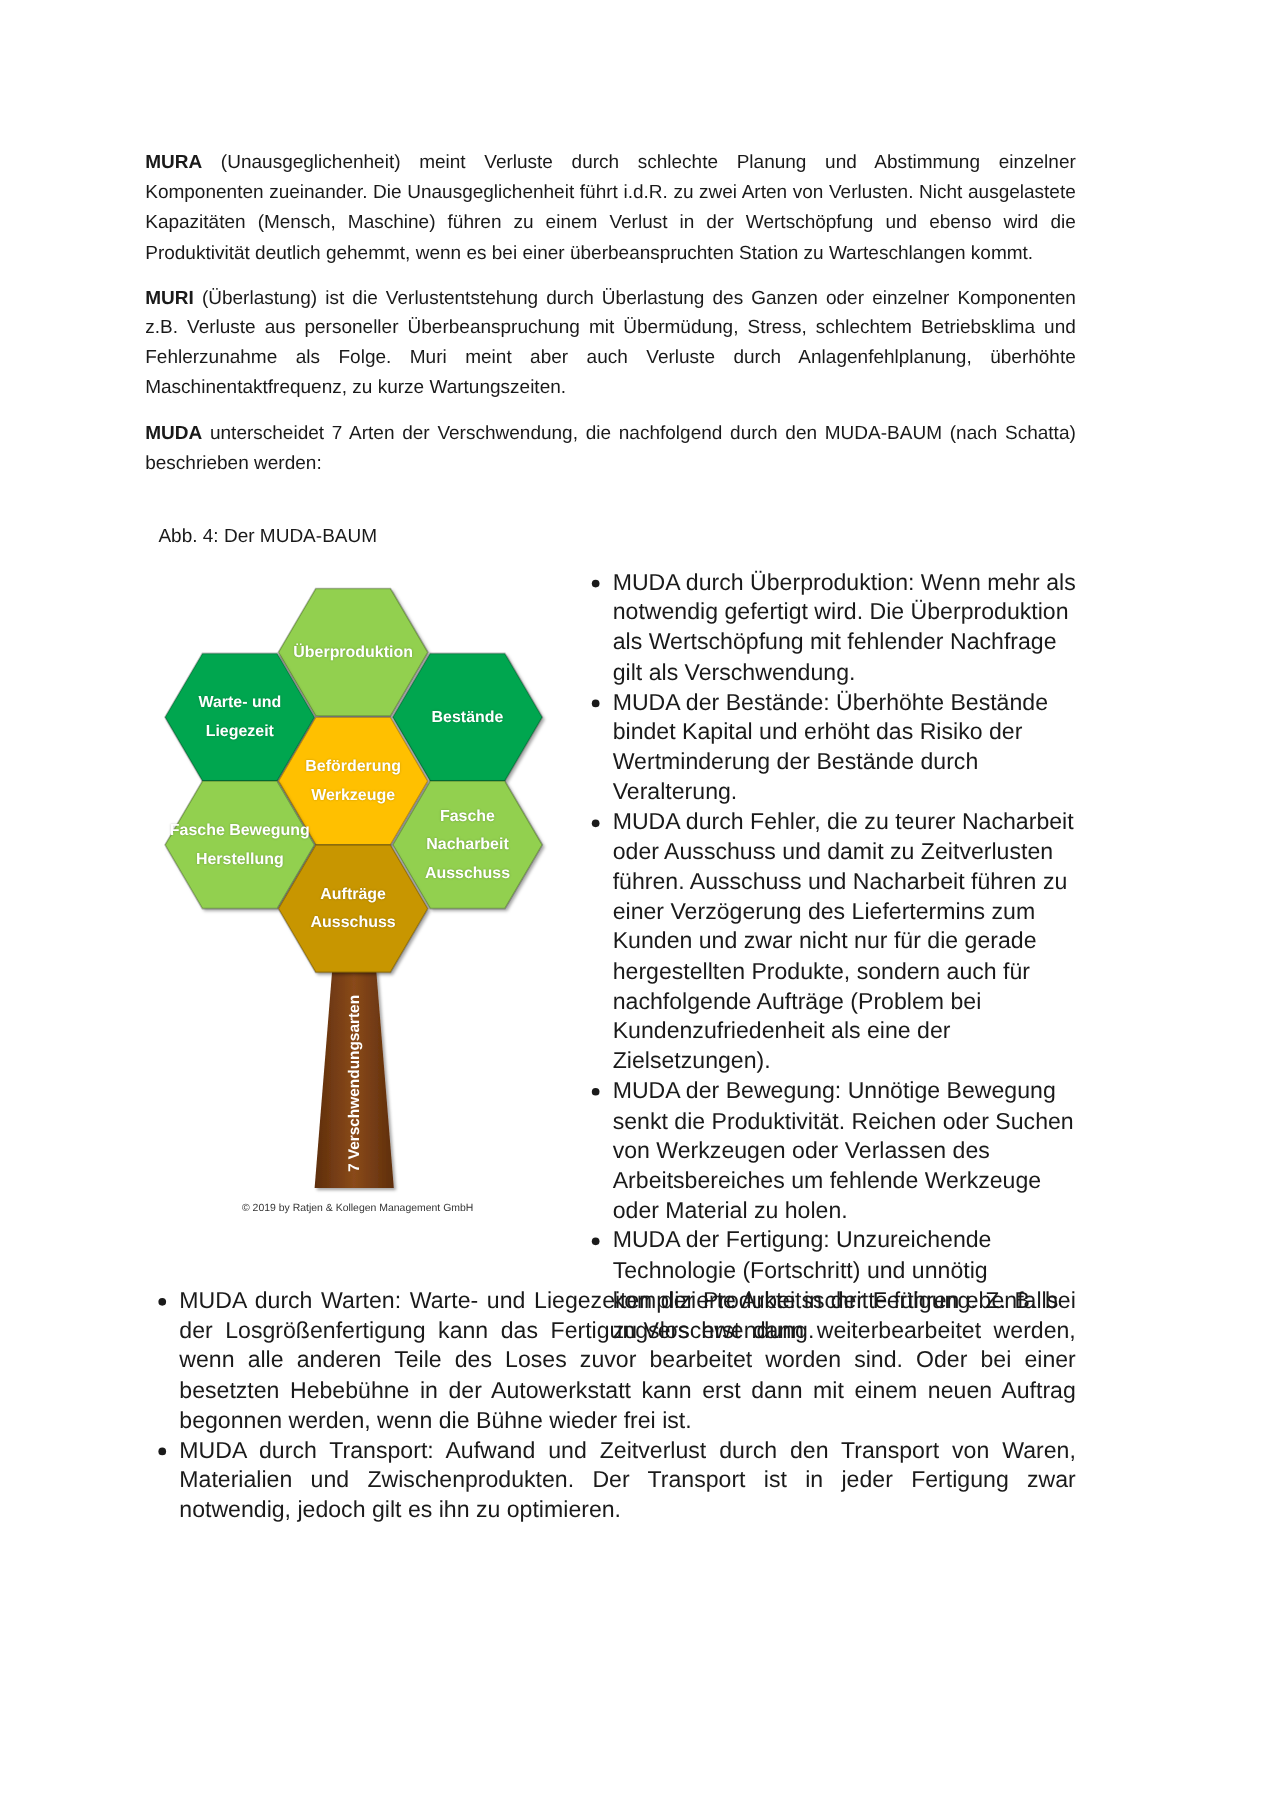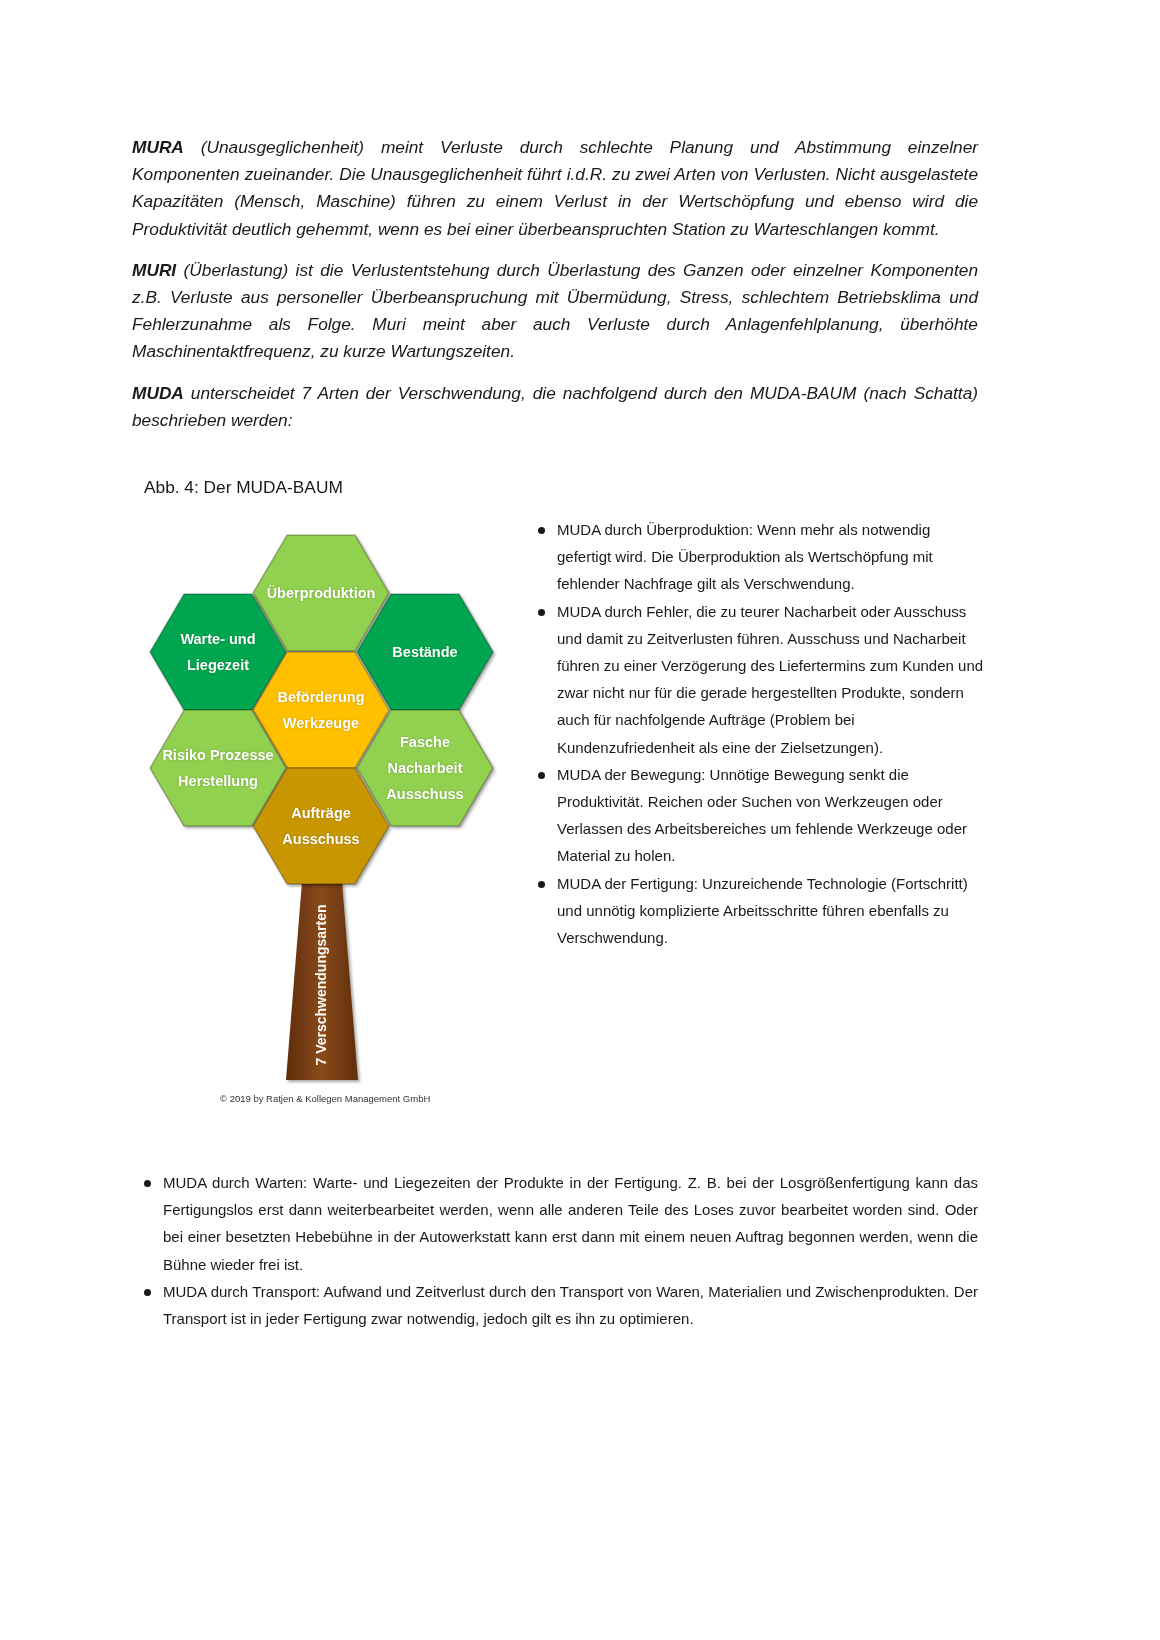--- a/index.html
+++ b/index.html
@@ -4,21 +4,21 @@
   <style>
     html, body { margin: 0; padding: 0; background: #ffffff; }
     body {
       width: 1160px; height: 1640px; position: relative; overflow: hidden;
       font-family: "Liberation Sans", "DejaVu Sans", sans-serif;
       color: #1a1a1a;
     }
     .page { position: absolute; left: 132px; top: 134px; width: 846px; }
     p.para {
       margin: 0 0 14px 0; font-size: 17.3px; line-height: 27.2px;
-      text-align: justify; text-align-last: left; font-style: italic;
+      text-align: justify; text-align-last: left;
     }
     p.para b { font-weight: bold; }
     .caption { position: absolute; left: 144px; top: 475px; font-size: 17.3px; line-height: 24px; }
 
     .figure { position: absolute; left: 140px; top: 530px; width: 370px; height: 590px; }
     .figure svg { position: absolute; left: 0; top: 0; }
     .hex-label {
       position: absolute; width: 130px; text-align: center; color: #ffffff;
       font-weight: bold; font-size: 14.5px; line-height: 26px;
       text-shadow: 0 0 2px rgba(0,0,0,0.25);
@@ -29,21 +29,21 @@
       color: #ffffff; font-weight: bold; font-size: 14px; white-space: nowrap;
       transform: translate(-50%, -50%) rotate(-90deg);
     }
     .copyright {
       position: absolute; left: 220px; top: 1093px;
       font-size: 9.5px; color: #333; white-space: nowrap;
     }
 
     ul.bullets { list-style: none; margin: 0; padding: 0; }
     ul.bullets li {
-      position: relative; padding-left: 23px; font-size: 15px; line-height: 27.2px;
+      position: relative; padding-left: 23px; font-size: 21px; line-height: 27.2px;
     }
     ul.bullets li .dot {
       position: absolute; left: 4px; top: 11px; width: 7px; height: 7px;
       background: #1a1a1a; border-radius: 50%;
     }
     .right-list { position: absolute; left: 534px; top: 516px; width: 450px; }
     .right-list li { margin-bottom: 0; }
     .bottom-list { position: absolute; left: 140px; top: 1169px; width: 838px; }
     .bottom-list li { text-align: justify; text-align-last: left; }
   </style>
@@ -90,38 +90,39 @@
       <div>Liegezeit</div>
     </div>
     <div class="hex-label" style="left: 285px; top: 122px;">
       <div>Bestände</div>
     </div>
     <div class="hex-label" style="left: 181px; top: 180px;">
       <div>Beförderung</div>
       <div>Werkzeuge</div>
     </div>
     <div class="hex-label" style="left: 78px; top: 238px;">
-      <div>Risiko Prozesse</div>
+      <div>Fasche Bewegung</div>
       <div>Herstellung</div>
     </div>
     <div class="hex-label" style="left: 285px; top: 238px;">
       <div>Fasche</div>
       <div>Nacharbeit</div>
       <div>Ausschuss</div>
     </div>
     <div class="hex-label" style="left: 181px; top: 296px;">
       <div>Aufträge</div>
       <div>Ausschuss</div>
     </div>
   </div>
 
 <div class="copyright">© 2019 by Ratjen &amp; Kollegen Management GmbH</div>
 
 <ul class="bullets right-list">
   <li><span class="dot"></span><span>MUDA durch Überproduktion: Wenn mehr als notwendig gefertigt wird. Die Überproduktion als Wertschöpfung mit fehlender Nachfrage gilt als Verschwendung.</span></li>
+  <li><span class="dot"></span><span>MUDA der Bestände: Überhöhte Bestände bindet Kapital und erhöht das Risiko der Wertminderung der Bestände durch Veralterung.</span></li>
   <li><span class="dot"></span><span>MUDA durch Fehler, die zu teurer Nacharbeit oder Ausschuss und damit zu Zeitverlusten führen. Ausschuss und Nacharbeit führen zu einer Verzögerung des Liefertermins zum Kunden und zwar nicht nur für die gerade hergestellten Produkte, sondern auch für nachfolgende Aufträge (Problem bei Kundenzufriedenheit als eine der Zielsetzungen).</span></li>
   <li><span class="dot"></span><span>MUDA der Bewegung: Unnötige Bewegung senkt die Produktivität. Reichen oder Suchen von Werkzeugen oder Verlassen des Arbeitsbereiches um fehlende Werkzeuge oder Material zu holen.</span></li>
   <li><span class="dot"></span><span>MUDA der Fertigung: Unzureichende Technologie (Fortschritt) und unnötig komplizierte Arbeitsschritte führen ebenfalls zu Verschwendung.</span></li>
 </ul>
 
 <ul class="bullets bottom-list">
   <li><span class="dot"></span><span>MUDA durch Warten: Warte- und Liegezeiten der Produkte in der Fertigung. Z. B. bei der Losgrößenfertigung kann das Fertigungslos erst dann weiterbearbeitet werden, wenn alle anderen Teile des Loses zuvor bearbeitet worden sind. Oder bei einer besetzten Hebebühne in der Autowerkstatt kann erst dann mit einem neuen Auftrag begonnen werden, wenn die Bühne wieder frei ist.</span></li>
   <li><span class="dot"></span><span>MUDA durch Transport: Aufwand und Zeitverlust durch den Transport von Waren, Materialien und Zwischenprodukten. Der Transport ist in jeder Fertigung zwar notwendig, jedoch gilt es ihn zu optimieren.</span></li>
 </ul>
 

